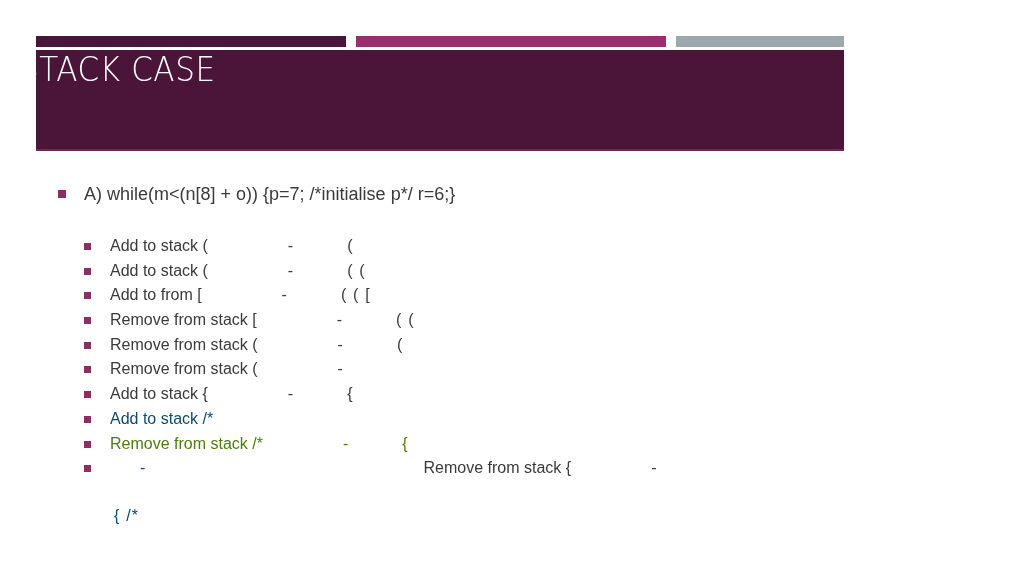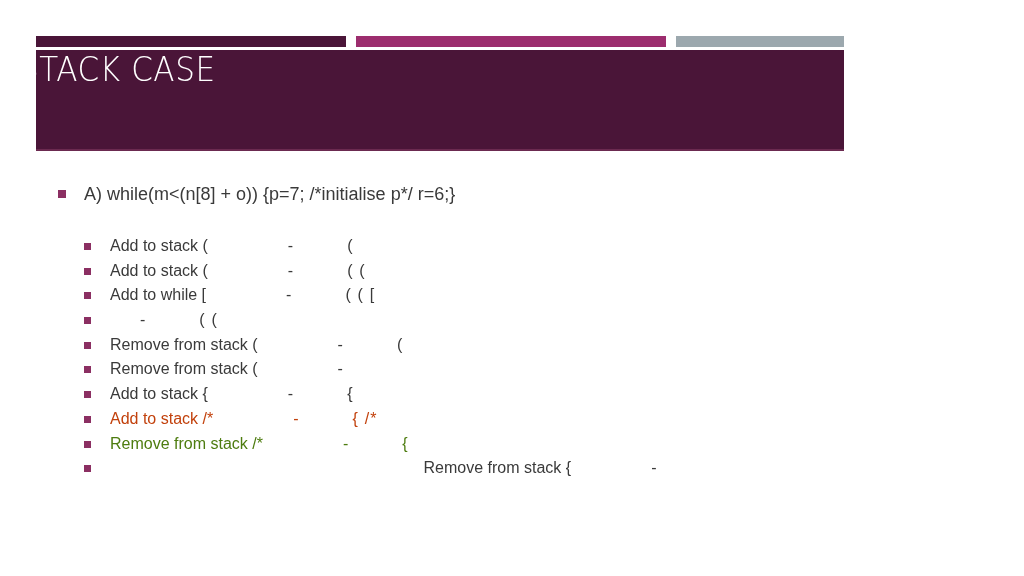--- a/index.html
+++ b/index.html
@@ -160,26 +160,27 @@
           <span class="result">(</span>
         </div>
         <div class="bullet-row level2" style="color: rgb(58, 58, 58);">
           <span class="marker" style="background: rgb(139, 47, 98);"></span>
           <span class="op-text">Add to stack (</span>
           <span class="dash">-</span>
           <span class="result">( (</span>
         </div>
         <div class="bullet-row level2" style="color: rgb(58, 58, 58);">
           <span class="marker" style="background: rgb(139, 47, 98);"></span>
-          <span class="op-text">Add to while [</span>
+          <span class="op-text">Add to from [</span>
           <span class="dash">-</span>
           <span class="result">( ( [</span>
         </div>
         <div class="bullet-row level2" style="color: rgb(58, 58, 58);">
           <span class="marker" style="background: rgb(139, 47, 98);"></span>
+          <span class="op-text">Remove from stack [</span>
           <span class="dash">-</span>
           <span class="result">( (</span>
         </div>
         <div class="bullet-row level2" style="color: rgb(58, 58, 58);">
           <span class="marker" style="background: rgb(139, 47, 98);"></span>
           <span class="op-text">Remove from stack (</span>
           <span class="dash">-</span>
           <span class="result">(</span>
         </div>
         <div class="bullet-row level2" style="color: rgb(58, 58, 58);">
@@ -187,21 +188,21 @@
           <span class="op-text">Remove from stack  (</span>
           <span class="dash">-</span>
           <span class="result"></span>
         </div>
         <div class="bullet-row level2" style="color: rgb(58, 58, 58);">
           <span class="marker" style="background: rgb(139, 47, 98);"></span>
           <span class="op-text">Add to stack {</span>
           <span class="dash">-</span>
           <span class="result">{</span>
         </div>
-        <div class="bullet-row level2" style="color: #c2410c;">
+        <div class="bullet-row level2" style="color: #0c4a6e; flex-direction: column;">
           <span class="marker" style="background: rgb(139, 47, 98);"></span>
           <span class="op-text">Add to stack /*</span>
           <span class="dash">-</span>
           <span class="result">{ /*</span>
         </div>
         <div class="bullet-row level2" style="color: #4d7c0f;">
           <span class="marker" style="background: rgb(139, 47, 98);"></span>
           <span class="op-text">Remove from stack /*</span>
           <span class="dash">-</span>
           <span class="result">{</span>

